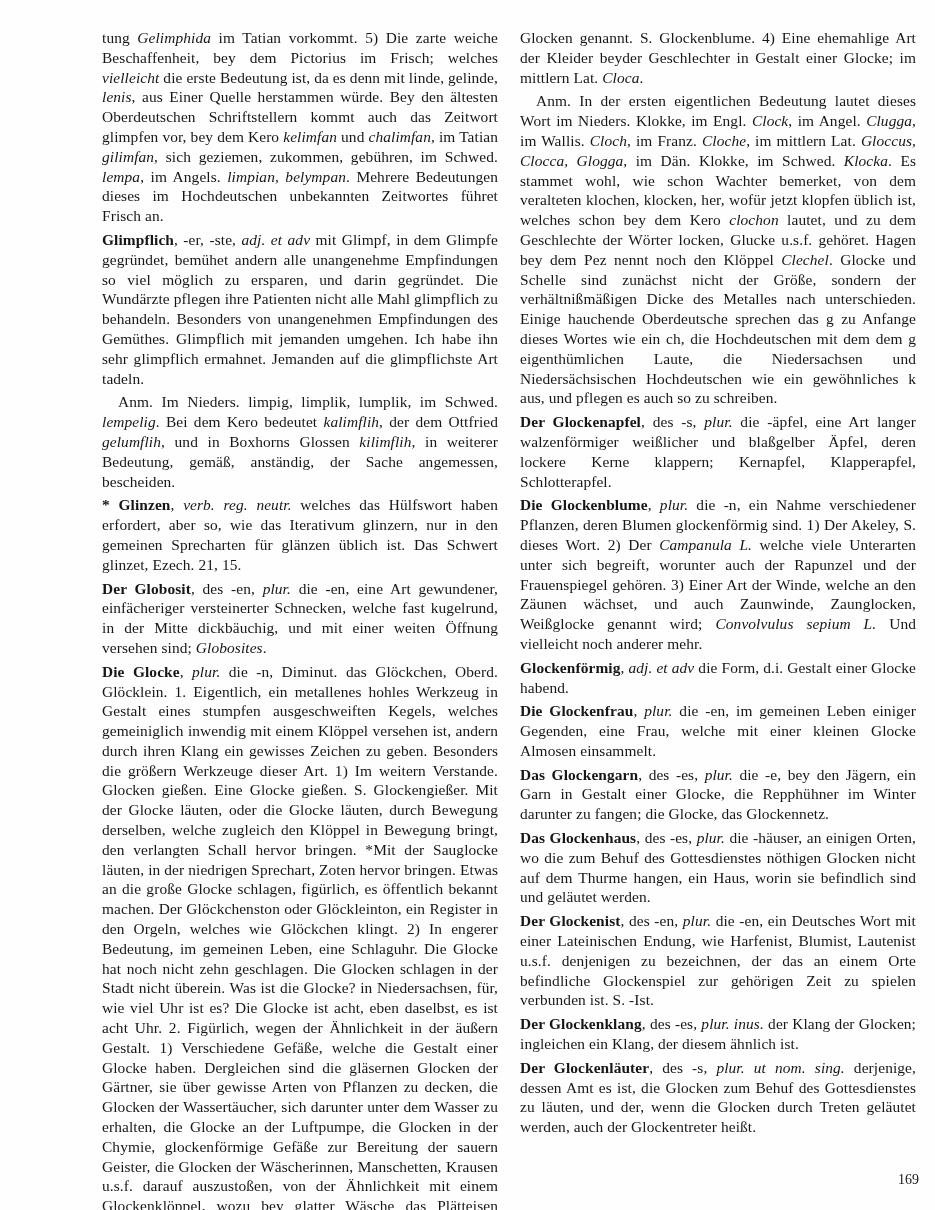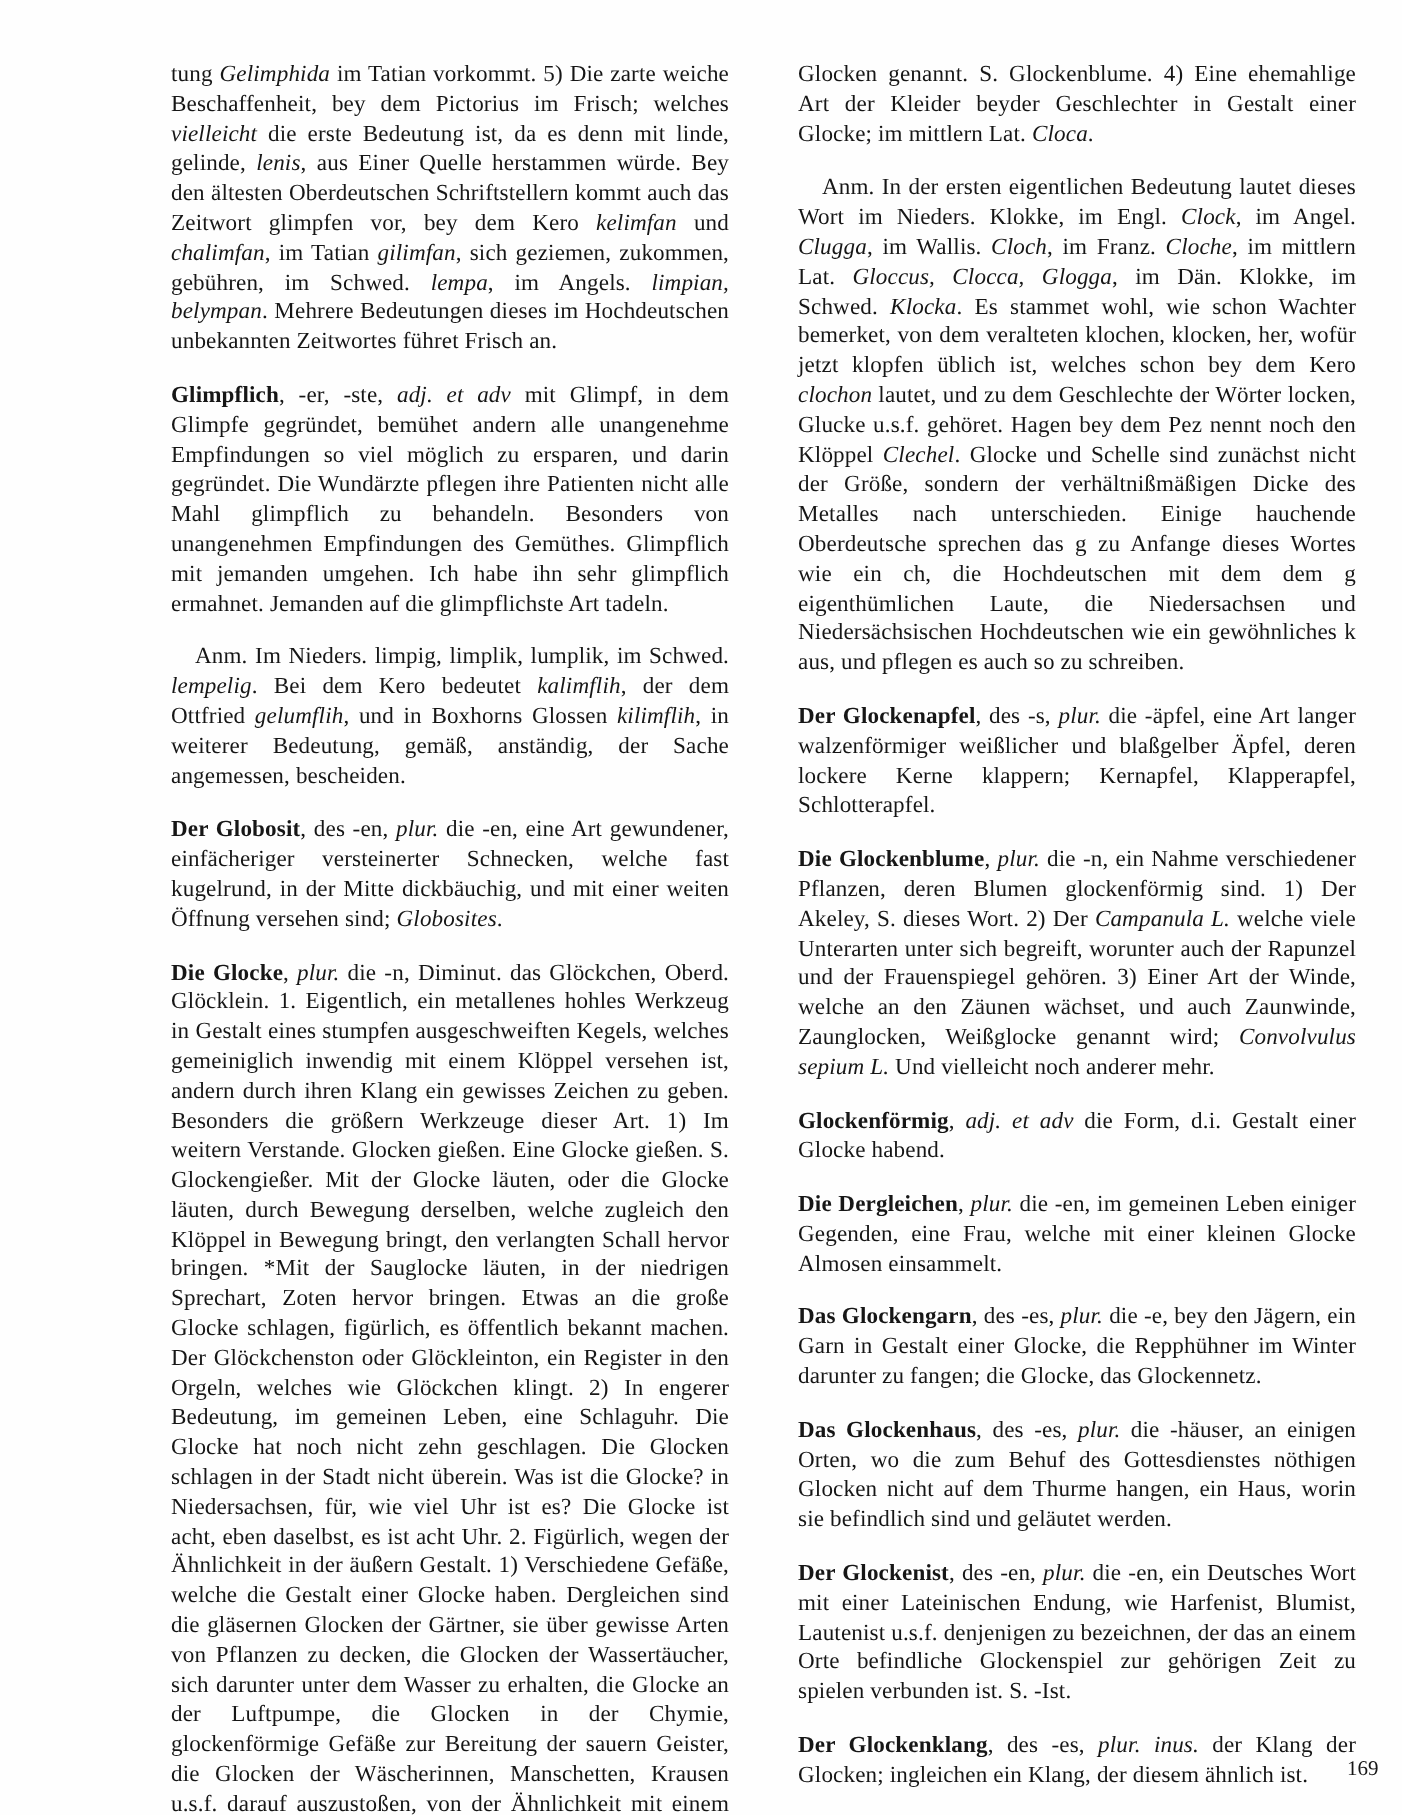--- a/index.html
+++ b/index.html
@@ -24,21 +24,21 @@
     gap: 14px;
   }
   .col {
     width: 404px;
     font-size: 15.4px;
     line-height: 19.8px;
     text-align: justify;
     letter-spacing: 0.1px;
   }
   .col p {
-    margin: 16px;
+    margin: 4px;
     padding: 0;
   }
   .col p.indent {
     text-indent: 16px;
   }
   .b { font-weight: bold; }
   .i { font-style: italic; }
   .page-number {
     position: absolute;
     right: 16px;
@@ -49,30 +49,31 @@
 </style>
 </head>
 <body>
 
 <div class="page">
   <div class="columns">
     <div class="col" id="col-left">
         <p><span>tung </span><span class="i">Gelimphida</span><span> im Tatian vorkommt. 5) Die zarte weiche Beschaffenheit, bey dem Pictorius im Frisch; welches </span><span class="i">vielleicht</span><span> die erste Bedeutung ist, da es denn mit linde, gelinde, </span><span class="i">lenis</span><span>, aus Einer Quelle herstammen würde. Bey den ältesten Oberdeutschen Schriftstellern kommt auch das Zeitwort glimpfen vor, bey dem Kero </span><span class="i">kelimfan</span><span> und </span><span class="i">chalimfan</span><span>, im Tatian </span><span class="i">gilimfan</span><span>, sich geziemen, zukommen, gebühren, im Schwed. </span><span class="i">lempa</span><span>, im Angels. </span><span class="i">limpian, belympan</span><span>. Mehrere Bedeutungen dieses im Hochdeutschen unbekannten Zeitwortes führet Frisch an.</span></p>
         <p><span class="b">Glimpflich</span><span>, -er, -ste, </span><span class="i">adj. et adv</span><span> mit Glimpf, in dem Glimpfe gegründet, bemühet andern alle unangenehme Empfindungen so viel möglich zu ersparen, und darin gegründet. Die Wundärzte pflegen ihre Patienten nicht alle Mahl glimpflich zu behandeln. Besonders von unangenehmen Empfindungen des Gemüthes. Glimpflich mit jemanden umgehen. Ich habe ihn sehr glimpflich ermahnet. Jemanden auf die glimpflichste Art tadeln.</span></p>
         <p class="indent"><span>Anm. Im Nieders. limpig, limplik, lumplik, im Schwed. </span><span class="i">lempelig</span><span>. Bei dem Kero bedeutet </span><span class="i">kalimflih</span><span>, der dem Ottfried </span><span class="i">gelumflih</span><span>, und in Boxhorns Glossen </span><span class="i">kilimflih</span><span>, in weiterer Bedeutung, gemäß, anständig, der Sache angemessen, bescheiden.</span></p>
+        <p><span class="b">* Glinzen</span><span>, </span><span class="i">verb. reg. neutr.</span><span> welches das Hülfswort haben erfordert, aber so, wie das Iterativum glinzern, nur in den gemeinen Sprecharten für glänzen üblich ist. Das Schwert glinzet, Ezech. 21, 15.</span></p>
         <p><span class="b">Der Globosit</span><span>, des -en, </span><span class="i">plur.</span><span> die -en, eine Art gewundener, einfächeriger versteinerter Schnecken, welche fast kugelrund, in der Mitte dickbäuchig, und mit einer weiten Öffnung versehen sind; </span><span class="i">Globosites</span><span>.</span></p>
         <p><span class="b">Die Glocke</span><span>, </span><span class="i">plur.</span><span> die -n, Diminut. das Glöckchen, Oberd. Glöcklein. 1. Eigentlich, ein metallenes hohles Werkzeug in Gestalt eines stumpfen ausgeschweiften Kegels, welches gemeiniglich inwendig mit einem Klöppel versehen ist, andern durch ihren Klang ein gewisses Zeichen zu geben. Besonders die größern Werkzeuge dieser Art. 1) Im weitern Verstande. Glocken gießen. Eine Glocke gießen. S. Glockengießer. Mit der Glocke läuten, oder die Glocke läuten, durch Bewegung derselben, welche zugleich den Klöppel in Bewegung bringt, den verlangten Schall hervor bringen. *Mit der Sauglocke läuten, in der niedrigen Sprechart, Zoten hervor bringen. Etwas an die große Glocke schlagen, figürlich, es öffentlich bekannt machen. Der Glöckchenston oder Glöckleinton, ein Register in den Orgeln, welches wie Glöckchen klingt. 2) In engerer Bedeutung, im gemeinen Leben, eine Schlaguhr. Die Glocke hat noch nicht zehn geschlagen. Die Glocken schlagen in der Stadt nicht überein. Was ist die Glocke? in Niedersachsen, für, wie viel Uhr ist es? Die Glocke ist acht, eben daselbst, es ist acht Uhr. 2. Figürlich, wegen der Ähnlichkeit in der äußern Gestalt. 1) Verschiedene Gefäße, welche die Gestalt einer Glocke haben. Dergleichen sind die gläsernen Glocken der Gärtner, sie über gewisse Arten von Pflanzen zu decken, die Glocken der Wassertäucher, sich darunter unter dem Wasser zu erhalten, die Glocke an der Luftpumpe, die Glocken in der Chymie, glockenförmige Gefäße zur Bereitung der sauern Geister, die Glocken der Wäscherinnen, Manschetten, Krausen u.s.f. darauf auszustoßen, von der Ähnlichkeit mit einem Glockenklöppel, wozu bey glatter Wäsche das Plätteisen gebraucht wird, die glockenförmigen Stürzen über die Schüsseln u.s.f. 2) Bey den Jägern, ein glockenförmiges Garn zum Hühnerfange im Winter. S. Glockengarn. 3) Die glockenförmigen Kelche gewisser Blumen, und diese Gewächse selbst. So wird die Halswurz, </span></p>
       </div>
     <div class="col" id="col-right">
         <p><span>Glocken genannt. S. Glockenblume. 4) Eine ehemahlige Art der Kleider beyder Geschlechter in Gestalt einer Glocke; im mittlern Lat. </span><span class="i">Cloca</span><span>.</span></p>
         <p class="indent"><span>Anm. In der ersten eigentlichen Bedeutung lautet dieses Wort im Nieders. Klokke, im Engl. </span><span class="i">Clock</span><span>, im Angel. </span><span class="i">Clugga</span><span>, im Wallis. </span><span class="i">Cloch</span><span>, im Franz. </span><span class="i">Cloche</span><span>, im mittlern Lat. </span><span class="i">Gloccus, Clocca, Glogga</span><span>, im Dän. Klokke, im Schwed. </span><span class="i">Klocka</span><span>. Es stammet wohl, wie schon Wachter bemerket, von dem veralteten klochen, klocken, her, wofür jetzt klopfen üblich ist, welches schon bey dem Kero </span><span class="i">clochon</span><span> lautet, und zu dem Geschlechte der Wörter locken, Glucke u.s.f. gehöret. Hagen bey dem Pez nennt noch den Klöppel </span><span class="i">Clechel</span><span>. Glocke und Schelle sind zunächst nicht der Größe, sondern der verhältnißmäßigen Dicke des Metalles nach unterschieden. Einige hauchende Oberdeutsche sprechen das g zu Anfange dieses Wortes wie ein ch, die Hochdeutschen mit dem dem g eigenthümlichen Laute, die Niedersachsen und Niedersächsischen Hochdeutschen wie ein gewöhnliches k aus, und pflegen es auch so zu schreiben.</span></p>
         <p><span class="b">Der Glockenapfel</span><span>, des -s, </span><span class="i">plur.</span><span> die -äpfel, eine Art langer walzenförmiger weißlicher und blaßgelber Äpfel, deren lockere Kerne klappern; Kernapfel, Klapperapfel, Schlotterapfel.</span></p>
         <p><span class="b">Die Glockenblume</span><span>, </span><span class="i">plur.</span><span> die -n, ein Nahme verschiedener Pflanzen, deren Blumen glockenförmig sind. 1) Der Akeley, S. dieses Wort. 2) Der </span><span class="i">Campanula L.</span><span> welche viele Unterarten unter sich begreift, worunter auch der Rapunzel und der Frauenspiegel gehören. 3) Einer Art der Winde, welche an den Zäunen wächset, und auch Zaunwinde, Zaunglocken, Weißglocke genannt wird; </span><span class="i">Convolvulus sepium L.</span><span> Und vielleicht noch anderer mehr.</span></p>
         <p><span class="b">Glockenförmig</span><span>, </span><span class="i">adj. et adv</span><span> die Form, d.i. Gestalt einer Glocke habend.</span></p>
-        <p><span class="b">Die Dergleichen</span><span>, </span><span class="i">plur.</span><span> die -en, im gemeinen Leben einiger Gegenden, eine Frau, welche mit einer kleinen Glocke Almosen einsammelt.</span></p>
+        <p><span class="b">Die Glockenfrau</span><span>, </span><span class="i">plur.</span><span> die -en, im gemeinen Leben einiger Gegenden, eine Frau, welche mit einer kleinen Glocke Almosen einsammelt.</span></p>
         <p><span class="b">Das Glockengarn</span><span>, des -es, </span><span class="i">plur.</span><span> die -e, bey den Jägern, ein Garn in Gestalt einer Glocke, die Repphühner im Winter darunter zu fangen; die Glocke, das Glockennetz.</span></p>
         <p><span class="b">Das Glockenhaus</span><span>, des -es, </span><span class="i">plur.</span><span> die -häuser, an einigen Orten, wo die zum Behuf des Gottesdienstes nöthigen Glocken nicht auf dem Thurme hangen, ein Haus, worin sie befindlich sind und geläutet werden.</span></p>
         <p><span class="b">Der Glockenist</span><span>, des -en, </span><span class="i">plur.</span><span> die -en, ein Deutsches Wort mit einer Lateinischen Endung, wie Harfenist, Blumist, Lautenist u.s.f. denjenigen zu bezeichnen, der das an einem Orte befindliche Glockenspiel zur gehörigen Zeit zu spielen verbunden ist. S. -Ist.</span></p>
         <p><span class="b">Der Glockenklang</span><span>, des -es, </span><span class="i">plur. inus.</span><span> der Klang der Glocken; ingleichen ein Klang, der diesem ähnlich ist.</span></p>
         <p><span class="b">Der Glockenläuter</span><span>, des -s, </span><span class="i">plur. ut nom. sing.</span><span> derjenige, dessen Amt es ist, die Glocken zum Behuf des Gottesdienstes zu läuten, und der, wenn die Glocken durch Treten geläutet werden, auch der Glockentreter heißt.</span></p>
       </div>
   </div>
   <div class="page-number">169</div>
 </div>
 

